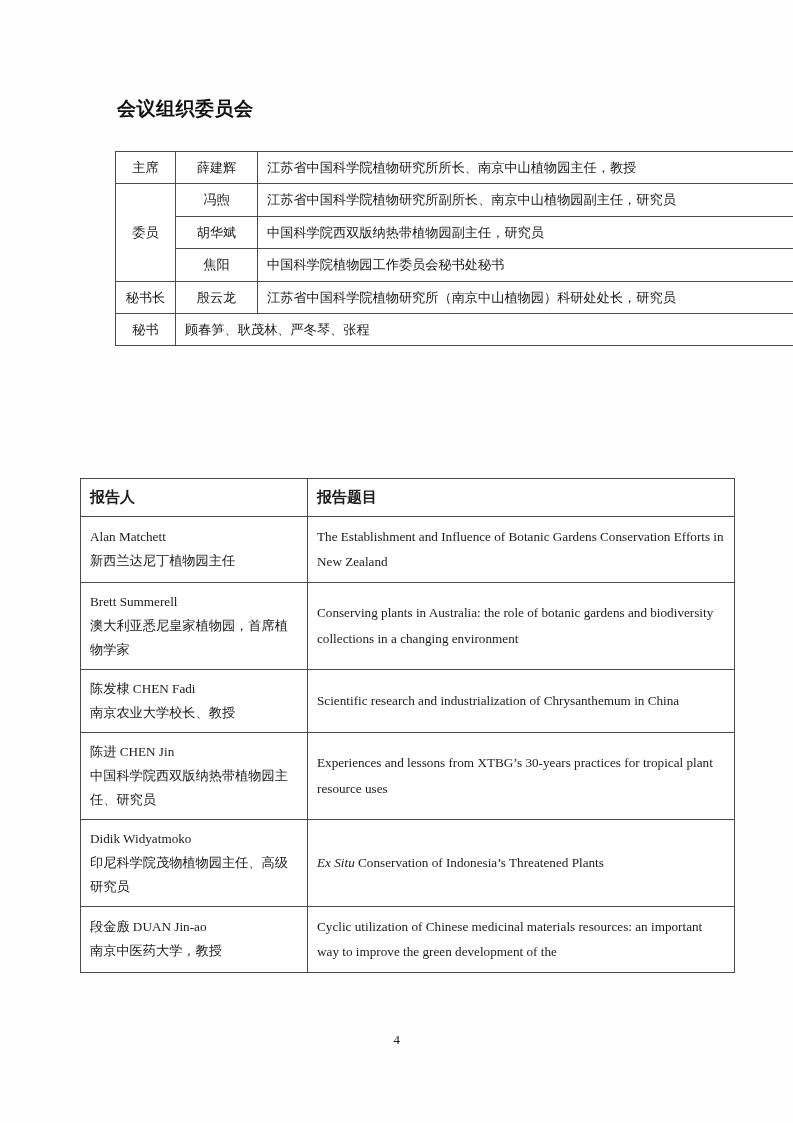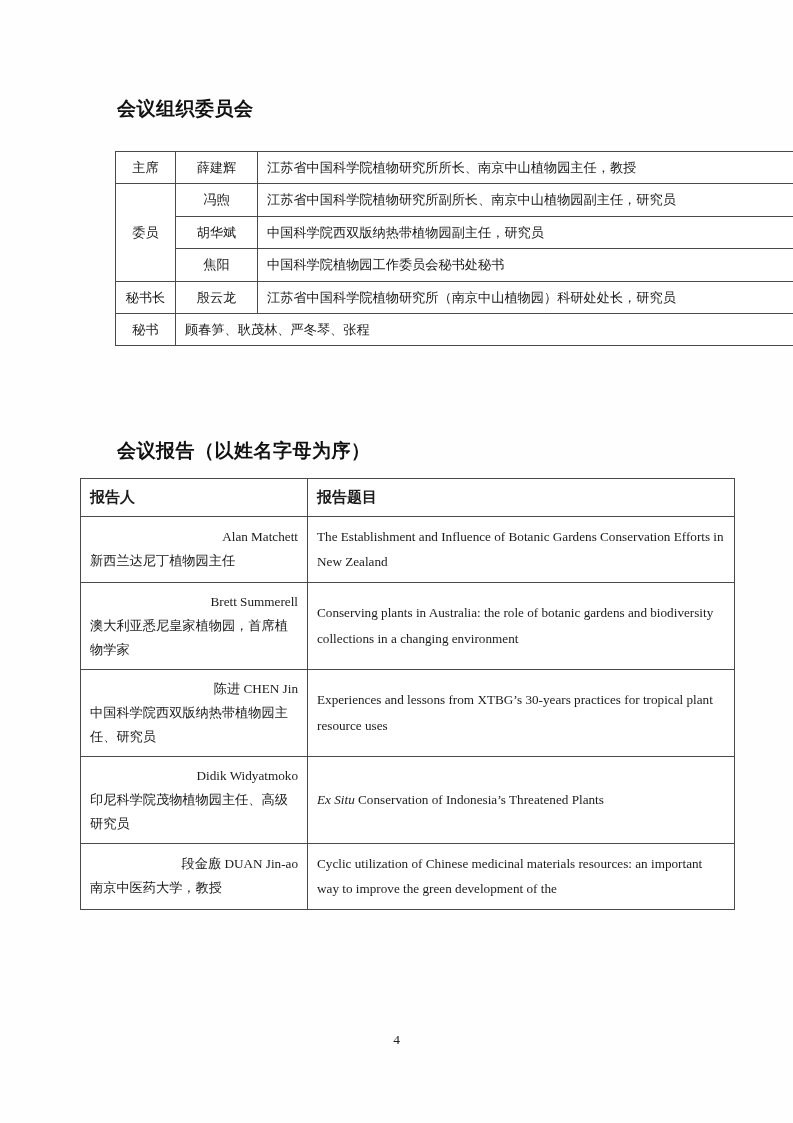--- a/index.html
+++ b/index.html
@@ -96,21 +96,20 @@
   }
   .col-speaker { width: 227px; }
   .col-title   { width: auto; }
 
   .speaker-cell {
     line-height: 1.82;
   }
   .speaker-name {
     display: block;
     white-space: nowrap;
-    text-align: right;
   }
   .speaker-affil {
     display: block;
   }
   .title-cell {
     line-height: 1.92;
     text-align: justify;
     text-justify: inter-word;
   }
   .title-cell.single-line {
@@ -168,21 +167,20 @@
         <td class="name-cell">殷云龙</td>
         <td class="desc-cell">江苏省中国科学院植物研究所（南京中山植物园）科研处处长，研究员</td>
       </tr>
       <tr>
         <td class="role-cell">秘书</td>
         <td class="desc-cell" colspan="2">顾春笋、耿茂林、严冬琴、张程</td>
       </tr>
     </tbody>
   </table>
 
-  <div class="section-heading" id="heading-reports">会议报告（以姓名字母为序）</div>
 
   <table class="doc-table" id="reports-table">
     <colgroup>
       <col class="col-speaker">
       <col class="col-title">
     </colgroup>
     <thead>
       <tr>
         <th>报告人</th>
         <th>报告题目</th>
@@ -198,20 +196,27 @@
       </tr>
       <tr>
         <td class="speaker-cell">
           <span class="speaker-name">Brett Summerell</span>
           <span class="speaker-affil">澳大利亚悉尼皇家植物园，首席植物学家</span>
         </td>
         <td class="title-cell single-line">Conserving plants in Australia: the role of botanic gardens and biodiversity collections in a changing environment</td>
       </tr>
       <tr>
         <td class="speaker-cell">
+          <span class="speaker-name">陈发棣 CHEN Fadi</span>
+          <span class="speaker-affil">南京农业大学校长、教授</span>
+        </td>
+        <td class="title-cell">Scientific research and industrialization of Chrysanthemum in China</td>
+      </tr>
+      <tr>
+        <td class="speaker-cell">
           <span class="speaker-name">陈进 CHEN Jin</span>
           <span class="speaker-affil">中国科学院西双版纳热带植物园主任、研究员</span>
         </td>
         <td class="title-cell">Experiences and lessons from XTBG’s 30-years practices for tropical plant resource uses</td>
       </tr>
       <tr>
         <td class="speaker-cell">
           <span class="speaker-name">Didik Widyatmoko</span>
           <span class="speaker-affil">印尼科学院茂物植物园主任、高级研究员</span>
         </td>

